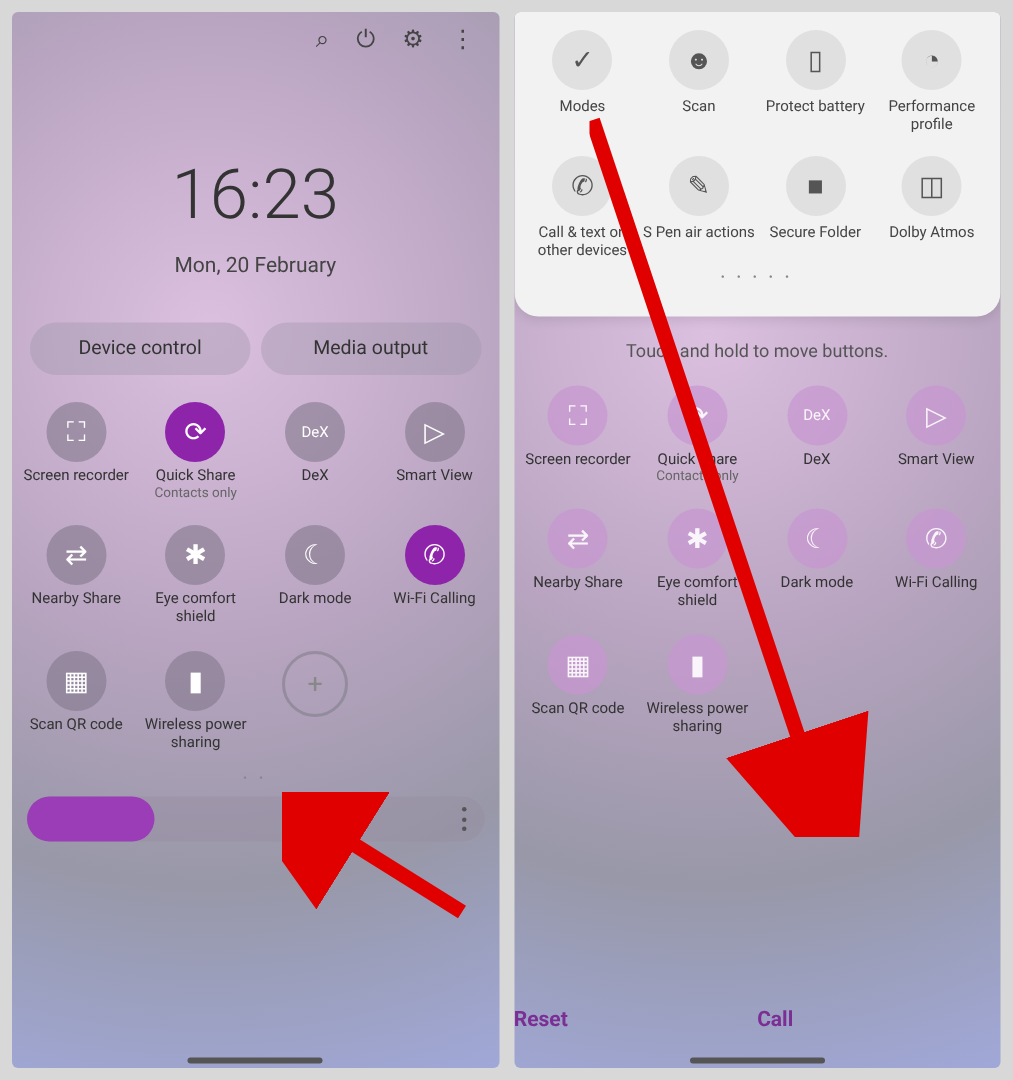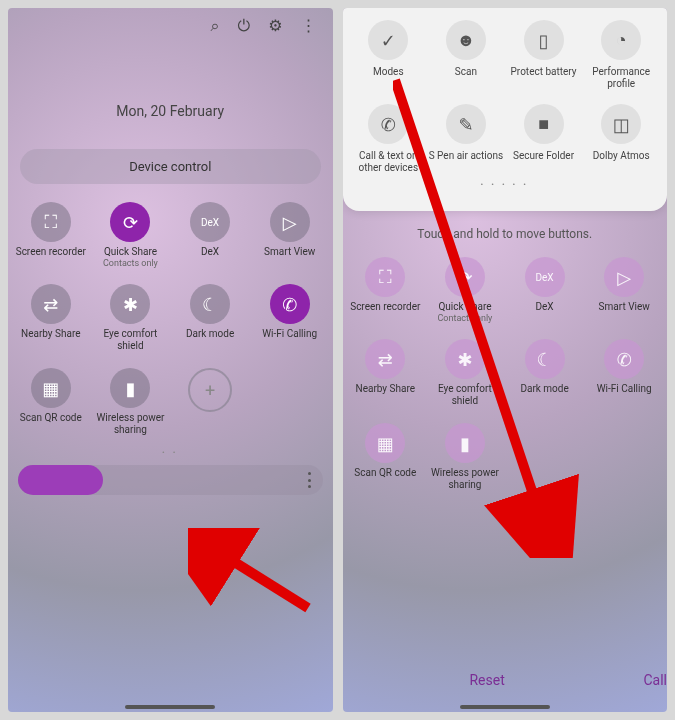--- a/index.html
+++ b/index.html
@@ -29,39 +29,41 @@
 .bdot i{width:3px;height:3px;background:#555;border-radius:50%;display:block}
 .gest{position:absolute;bottom:3px;left:50%;transform:translateX(-50%);width:90px;height:4px;background:#555;border-radius:2px}
 .drawer{background:#f2f2f2;border-radius:0 0 16px 16px;padding:12px 8px 16px;box-shadow:0 2px 8px rgba(0,0,0,.1)}
 .dtitle{text-align:center;font-size:13px;color:#555;margin-bottom:14px}
 .dgrid{display:grid;grid-template-columns:repeat(4,1fr);gap:14px 2px}
 .dtil{text-align:center}
 .dic{width:40px;height:40px;border-radius:50%;background:#e0e0e0;margin:0 auto 6px;display:flex;align-items:center;justify-content:center;font-size:18px;color:#555}
 .dlb{font-size:10px;color:#444;line-height:1.2}
 .hint{text-align:center;font-size:12px;color:#555;margin:16px 0 10px}
 .btm{position:absolute;bottom:24px;left:0;right:0;display:flex}
-.btm div{flex:1;text-align:right;font-size:14px;font-weight:400;color:#7b2e94}
+.btm div{flex:1;text-align:left;font-size:14px;font-weight:700;color:#7b2e94}
 .faded .ic{background:rgba(200,150,210,.7)!important;color:rgba(255,255,255,.9)}
 svg.arr{position:absolute;pointer-events:none}
 </style>
 </head>
 <body>
 
 <div class="phone">
   <div class="topicons">
     <span>⌕</span>
     <span>⏻</span>
     <span>⚙</span>
     <span>⋮</span>
   </div>
   <div class="clock">
+    <div class="time">16:23</div>
     <div class="date">Mon, 20 February</div>
   </div>
   <div class="pills">
     <div class="pill">Device control</div>
+    <div class="pill">Media output</div>
   </div>
   <div class="grid" id="g1">
       <div class="til">
         <div class="ic grey" style="font-size:18px">⛶</div>
         <div class="lb">Screen recorder</div>
       </div>
       <div class="til">
         <div class="ic purple" style="font-size:18px">⟳</div>
         <div class="lb">Quick Share</div>
         <div class="lb2">Contacts only</div>

